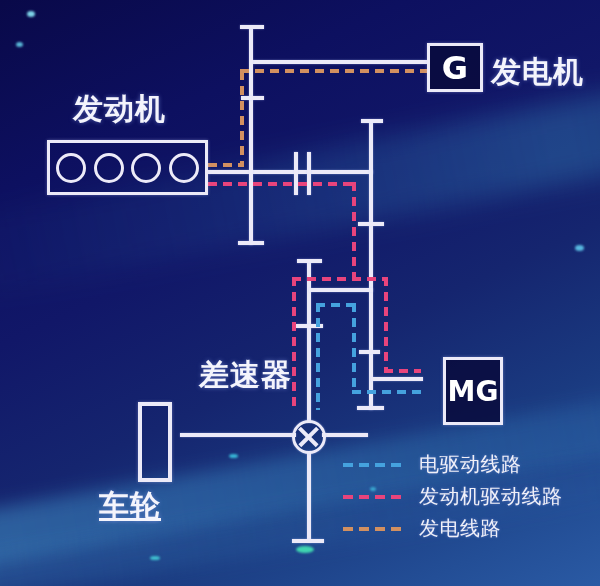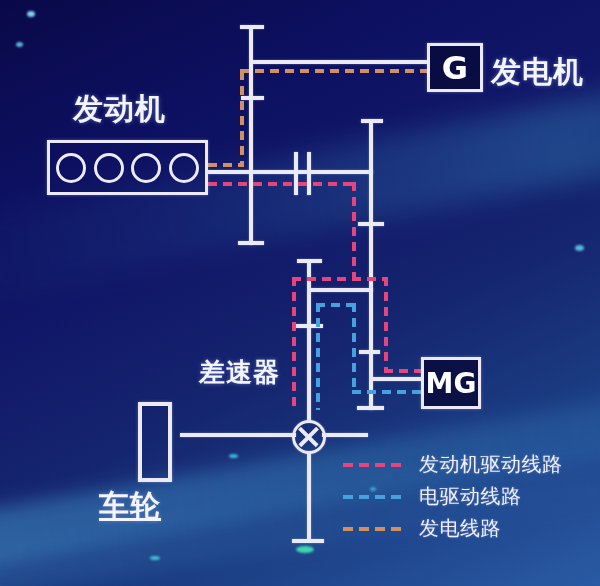--- a/index.html
+++ b/index.html
@@ -111,44 +111,44 @@
     <div class="cyl"></div>
     <div class="cyl"></div>
     <div class="cyl"></div>
     <div class="cyl"></div>
   </div>
 
   <div class="unitbox" style="left:427px;top:43px;width:56px;height:49px;font-size:32px;">
     <span>G</span>
   </div>
 
-  <div class="unitbox" style="left:421px;top:357px;width:60px;height:52px;font-size:28px;align-items:center;">
+  <div class="unitbox" style="left:443px;top:357px;width:60px;height:68px;font-size:28px;align-items:center;">
     <span>MG</span>
   </div>
 
   <div id="diff">
     <div class="xbar" style="transform:rotate(45deg);"></div>
     <div class="xbar" style="transform:rotate(-45deg);"></div>
   </div>
 
   <div class="box" style="left:138px;top:402px;width:34px;height:80px;border-width:4px;box-shadow:0 0 3px rgba(190,200,255,.4);"></div>
 
   <div class="cjk" style="left:491px;top:52px;font-size:30px;">发电机</div>
   <div class="cjk" style="left:73px;top:89px;font-size:30px;">发动机</div>
-  <div class="cjk" style="left:199px;top:355px;font-size:26px;">差速器</div>
+  <div class="cjk" style="left:199px;top:355px;font-size:30px;">差速器</div>
   <div class="cjk" style="left:99px;top:486px;font-size:30px;text-decoration:underline;">车轮</div>
 
   <div id="legend">
     <div class="lrow">
+      <div class="lswatch" style="--c: #45a2de;"></div>
+      <div class="llabel">电驱动线路</div>
+    </div>
+    <div class="lrow">
       <div class="lswatch" style="--c: #e8447c;"></div>
       <div class="llabel">发动机驱动线路</div>
-    </div>
-    <div class="lrow">
-      <div class="lswatch" style="--c: #45a2de;"></div>
-      <div class="llabel">电驱动线路</div>
     </div>
     <div class="lrow">
       <div class="lswatch" style="--c: #d29060;"></div>
       <div class="llabel">发电线路</div>
     </div>
   </div>
 
 </div>
 
 </body></html>

